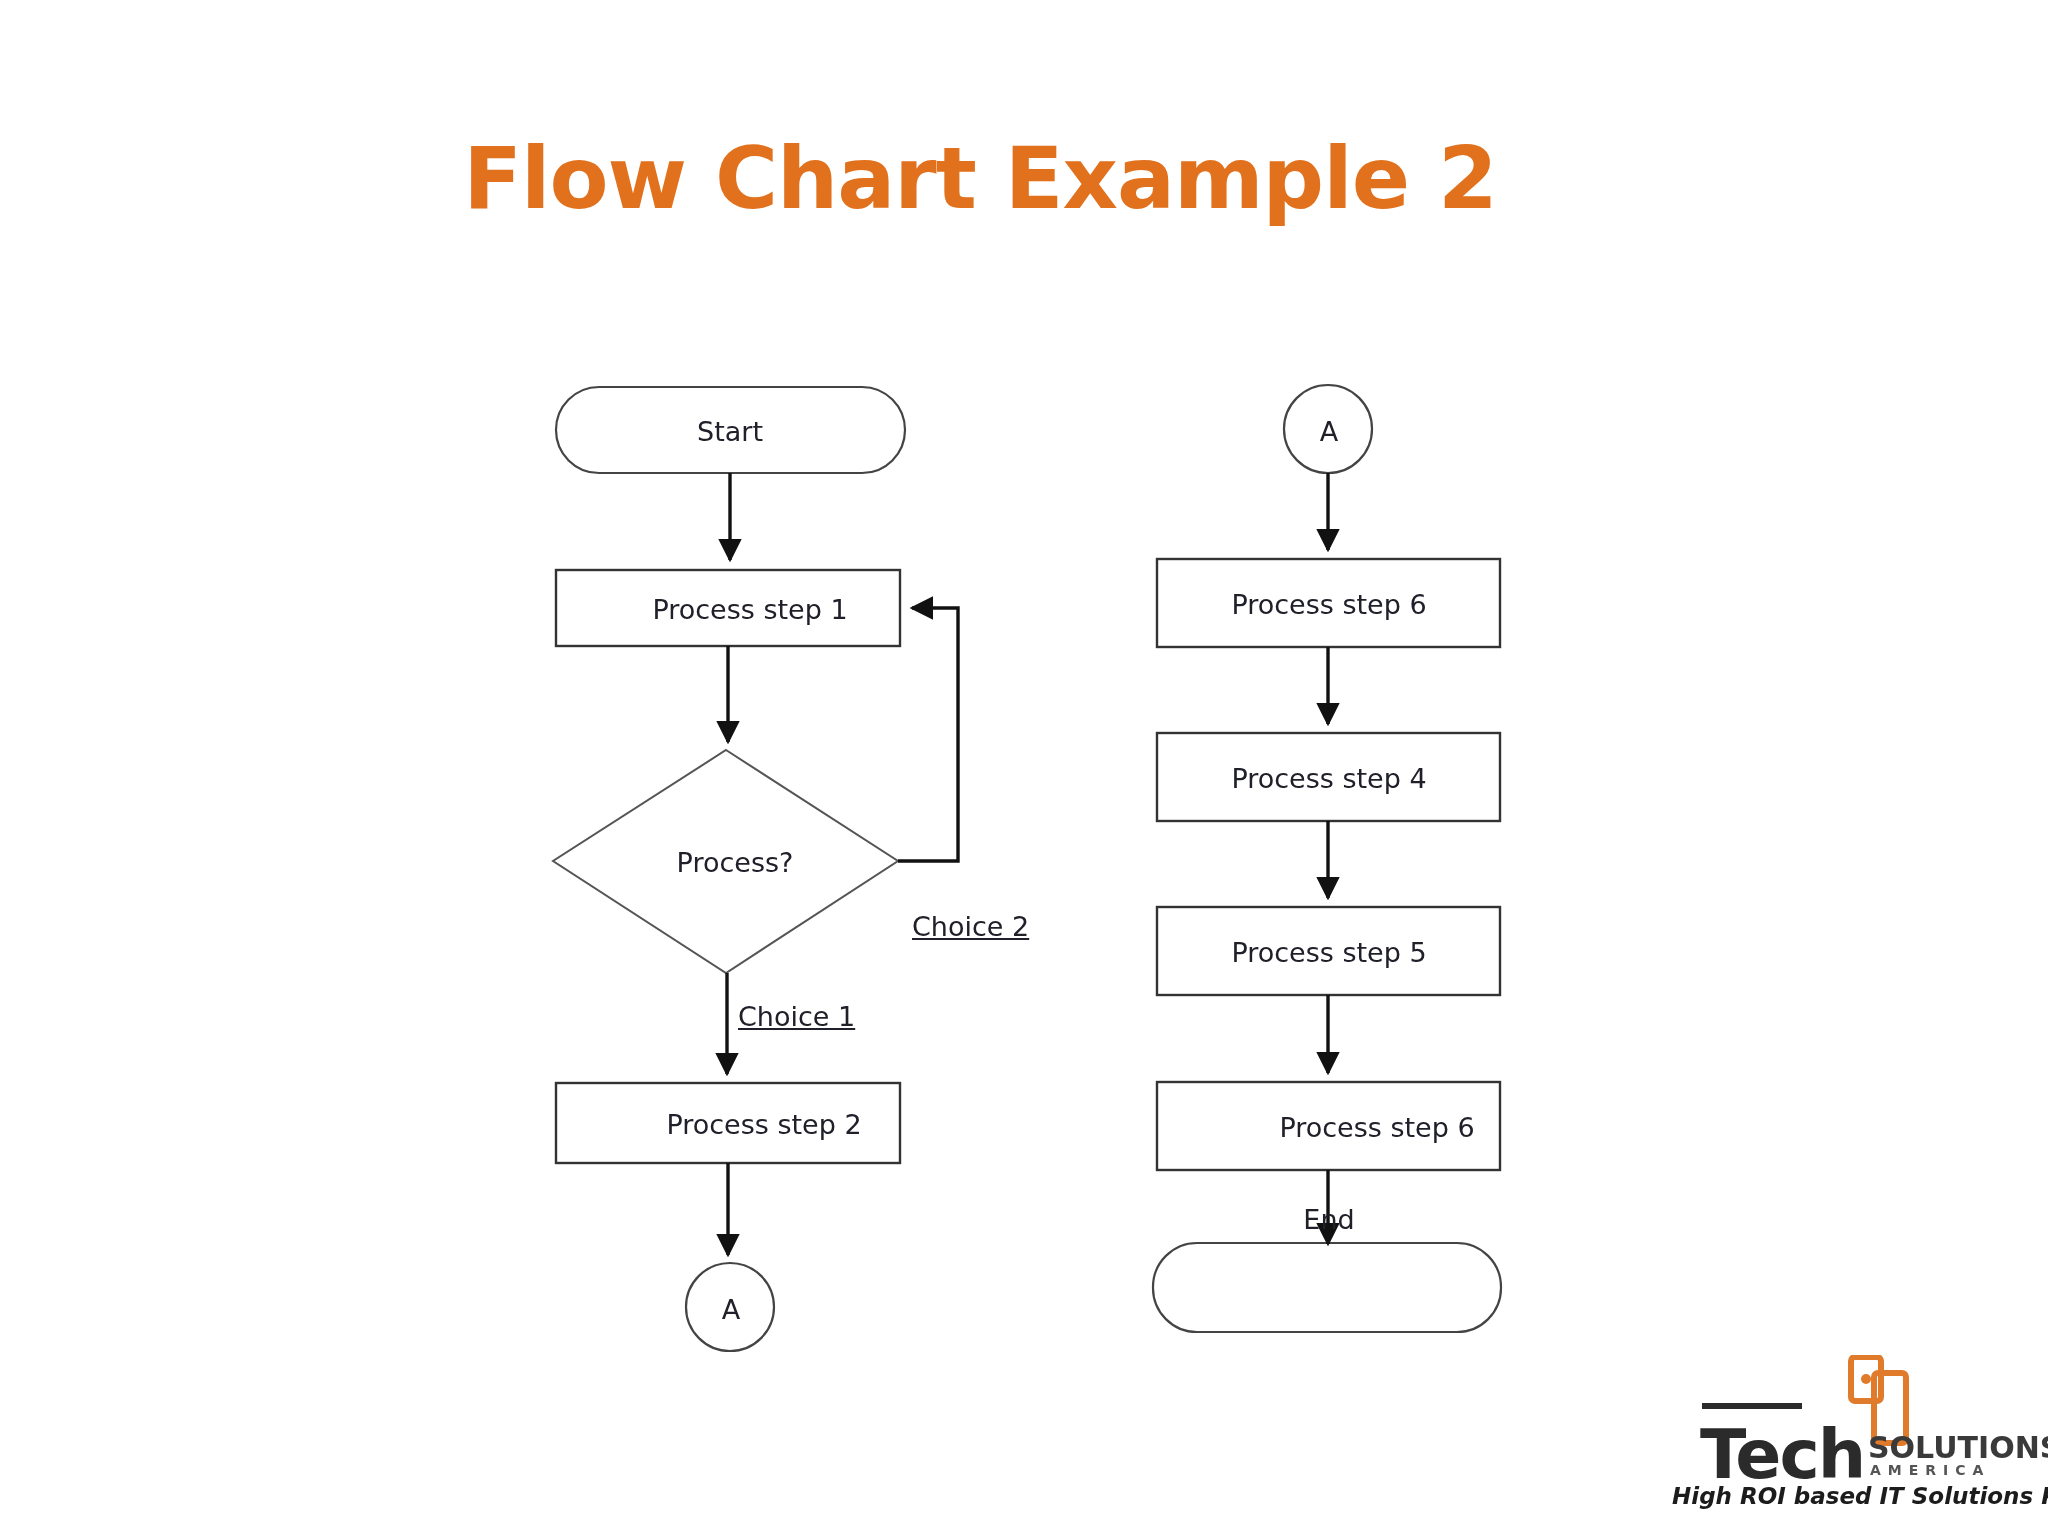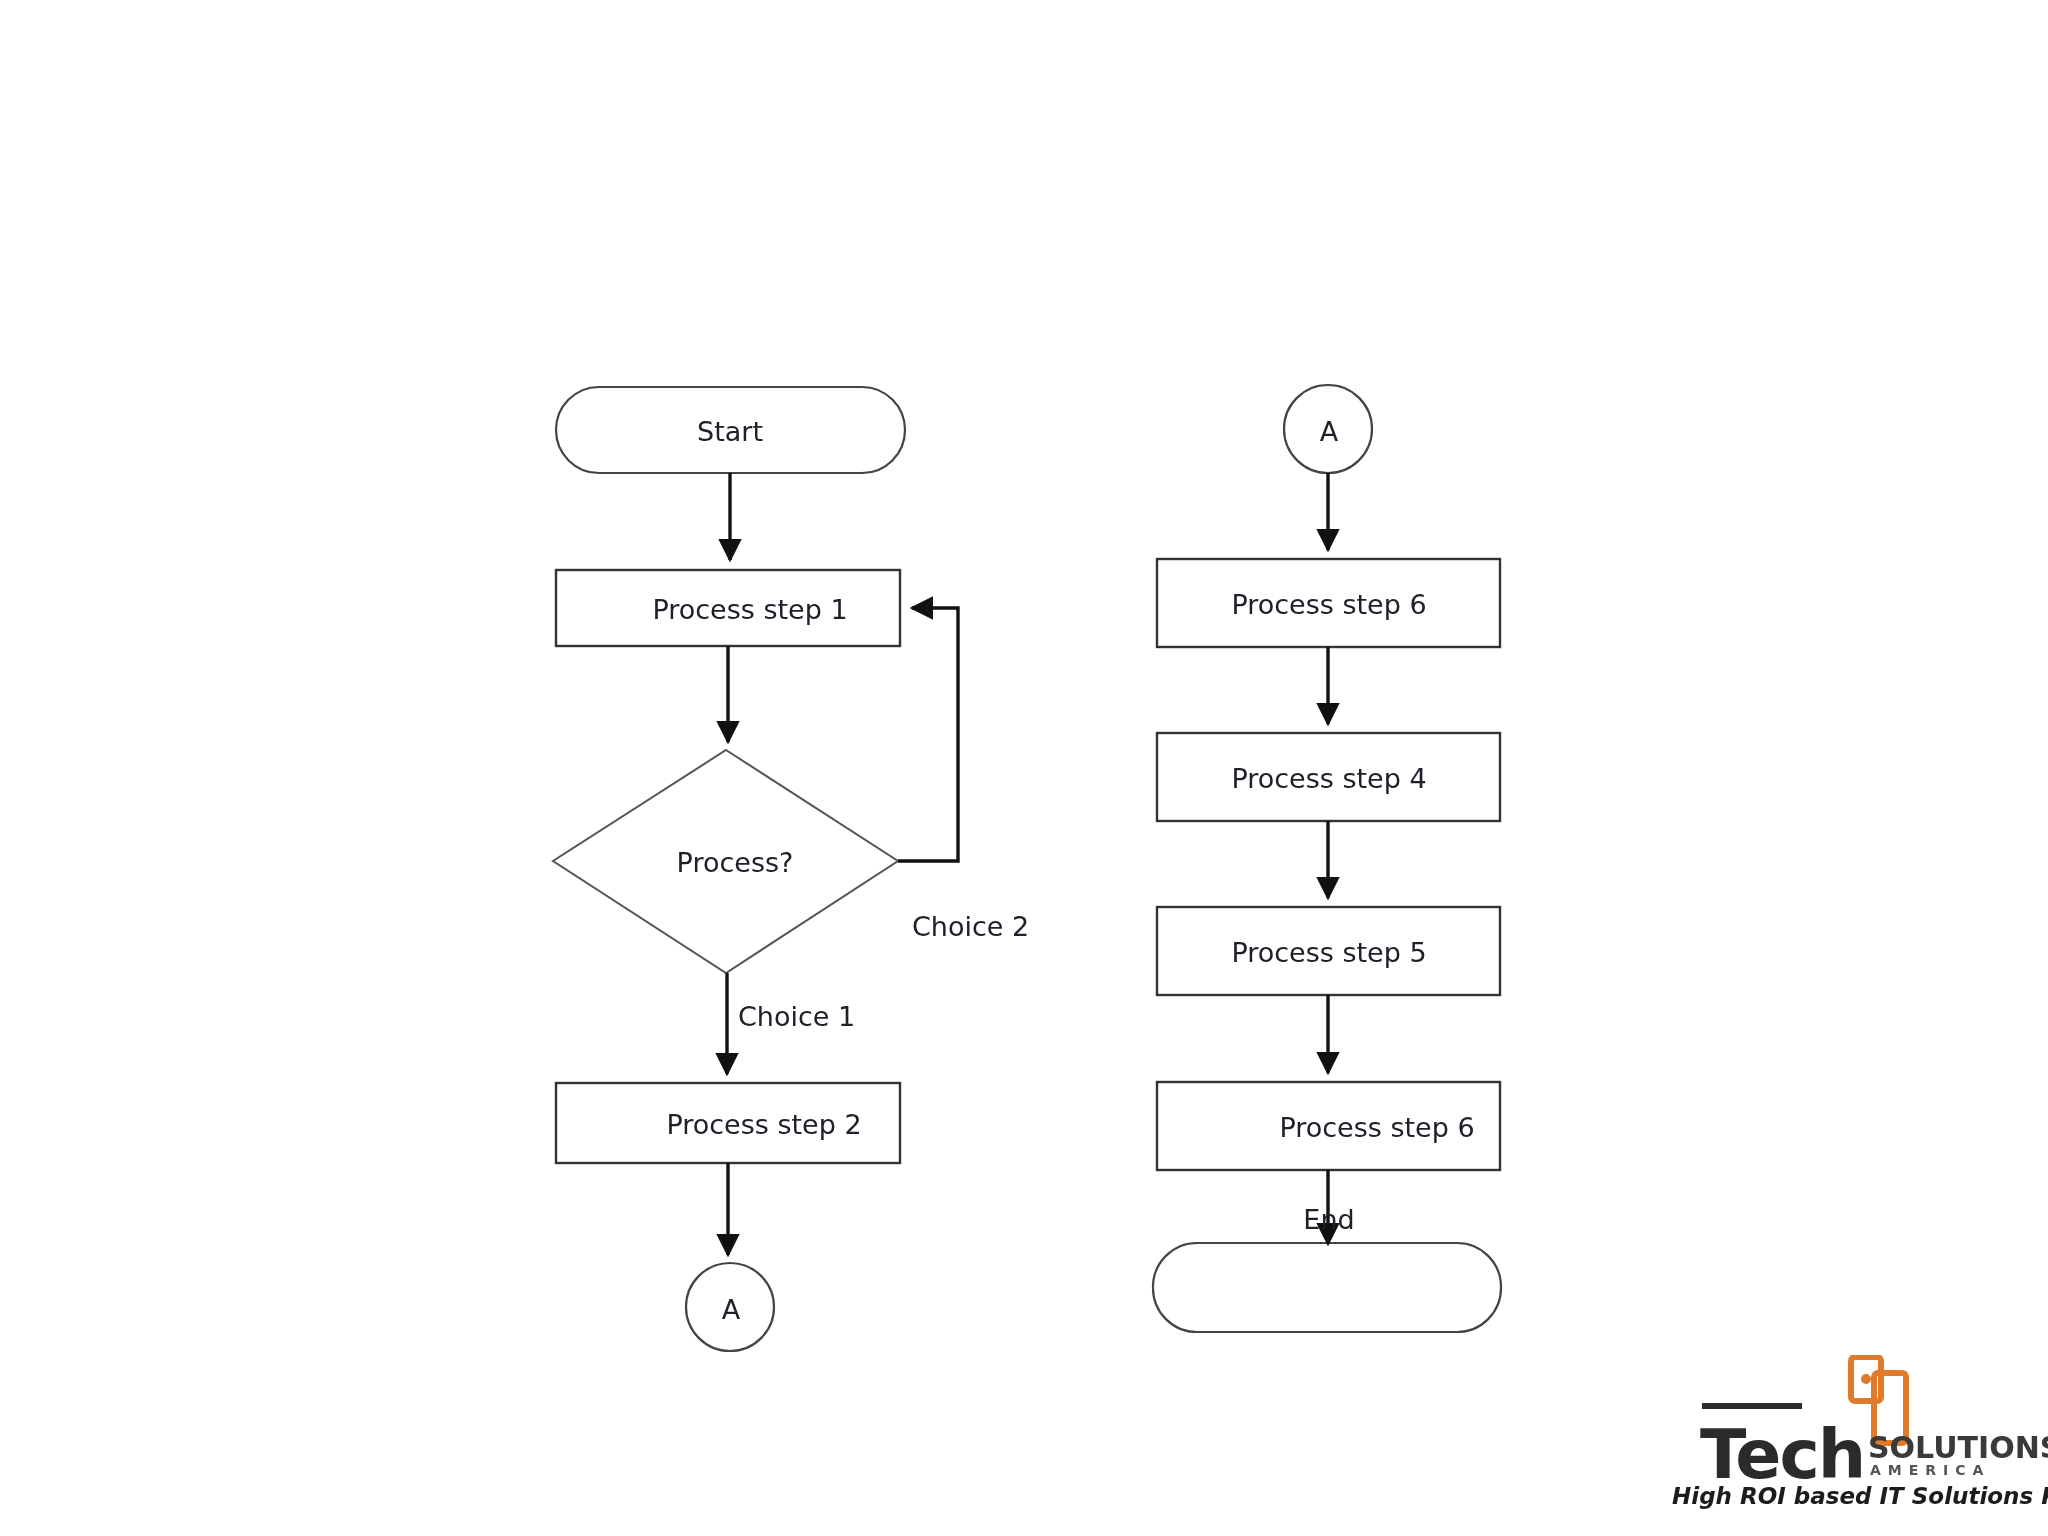--- a/index.html
+++ b/index.html
@@ -45,20 +45,21 @@
     white-space:nowrap;
     transform:translate(-50%,-50%);
   }
   .edge-label{
     position:absolute;
     color:#20202a;
     font-family:"DejaVu Sans","Liberation Sans",sans-serif;
     font-size:27px;
     line-height:1;
     white-space:nowrap;
+    text-decoration:underline;
   }
 
   
   .logo{
     position:absolute;
     left:1672px;top:1355px;
     width:350px;height:170px;
   }
   .logo-mark{position:absolute;left:176px;top:0px;width:62px;height:92px;}
   .logo-tech{
@@ -101,20 +102,21 @@
     white-space:nowrap;
   }
 </style>
 </head>
 <body>
 
 <div id="slide">
 
   <div class="slide-margin"></div>
 
+  <div class="title">Flow Chart Example 2</div>
 
   <svg id="canvas" viewBox="0 0 2048 1536" xmlns="http://www.w3.org/2000/svg">
     <defs>
       <marker id="arrow" viewBox="0 0 10 10" refX="9" refY="5" markerWidth="7" markerHeight="7" orient="auto-start-reverse">
         <path d="M 0 0 L 10 5 L 0 10 z" fill="#111111"></path>
       </marker>
     </defs>
 
     <g stroke="#333333" fill="none" stroke-width="2.4">
 

